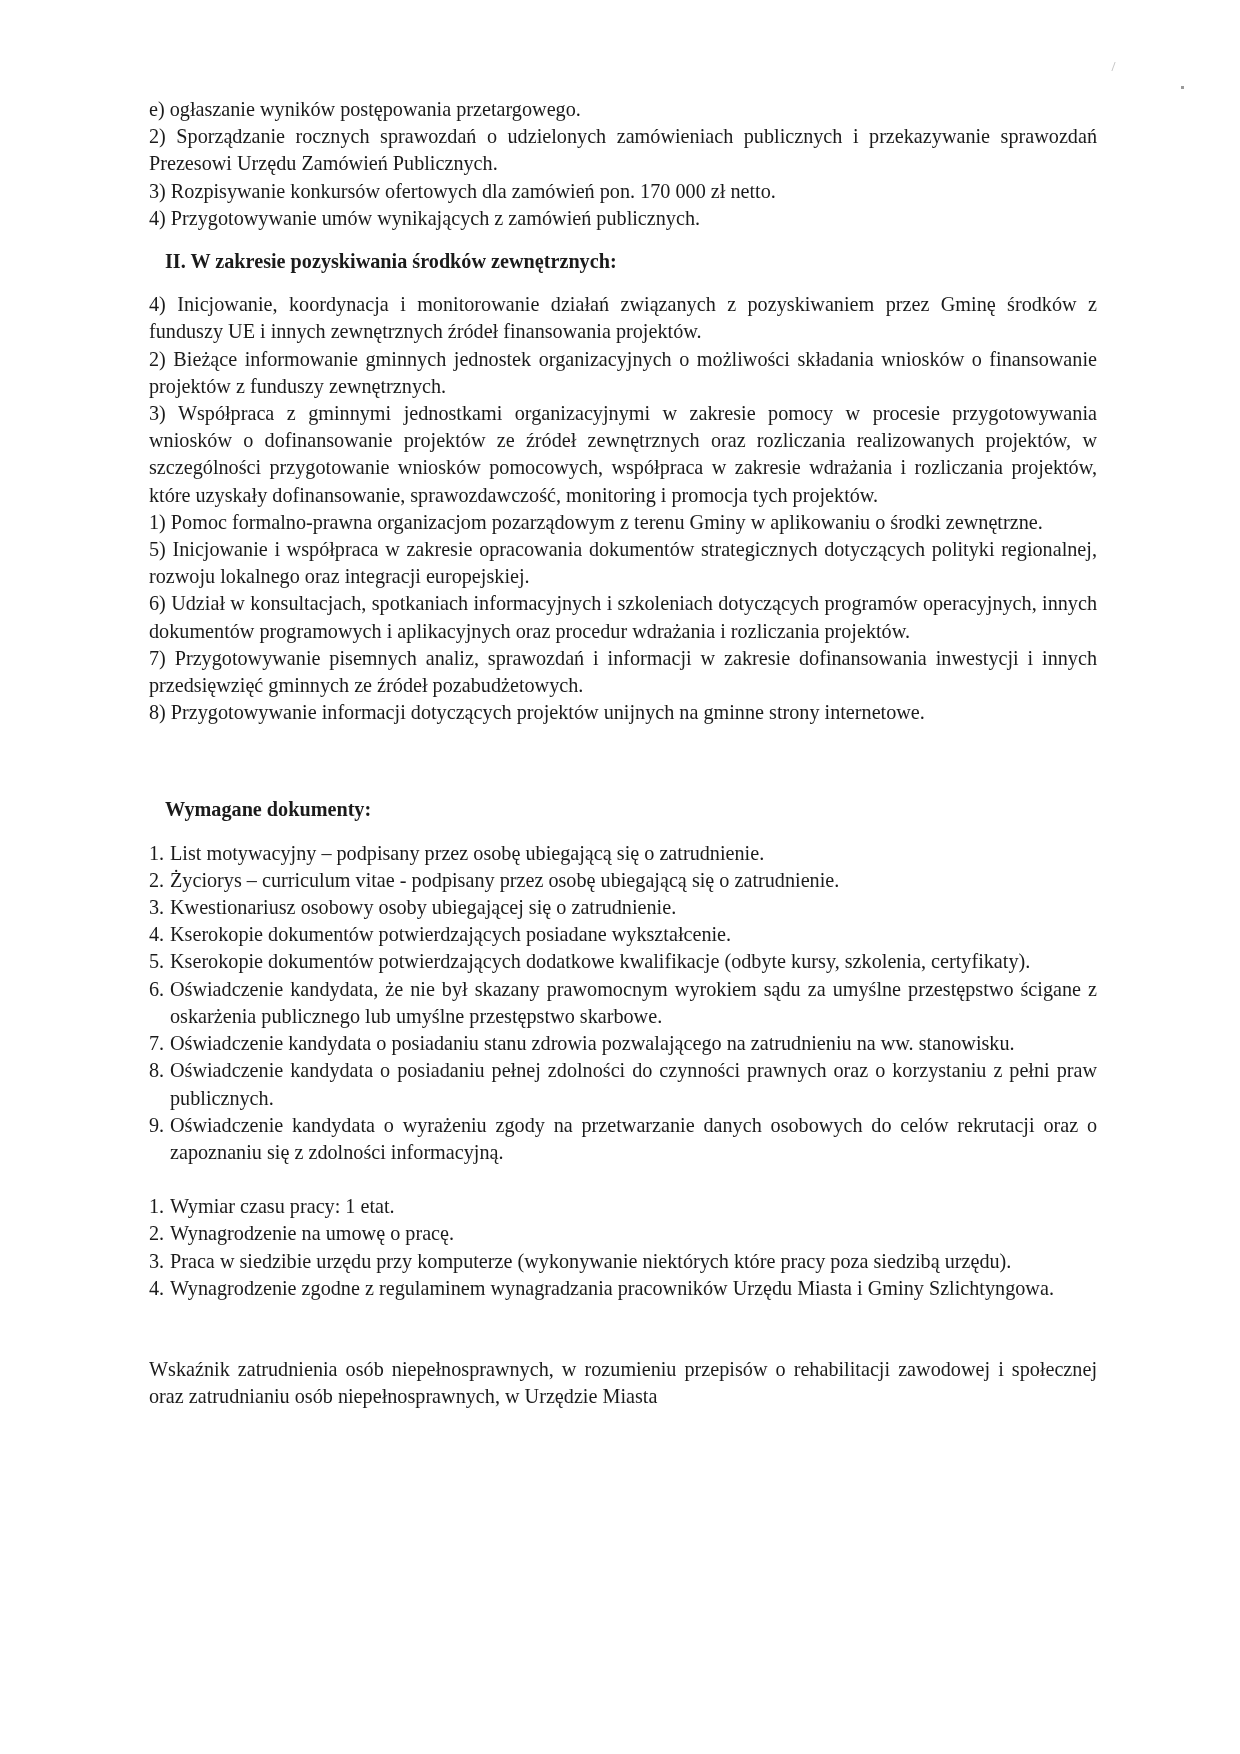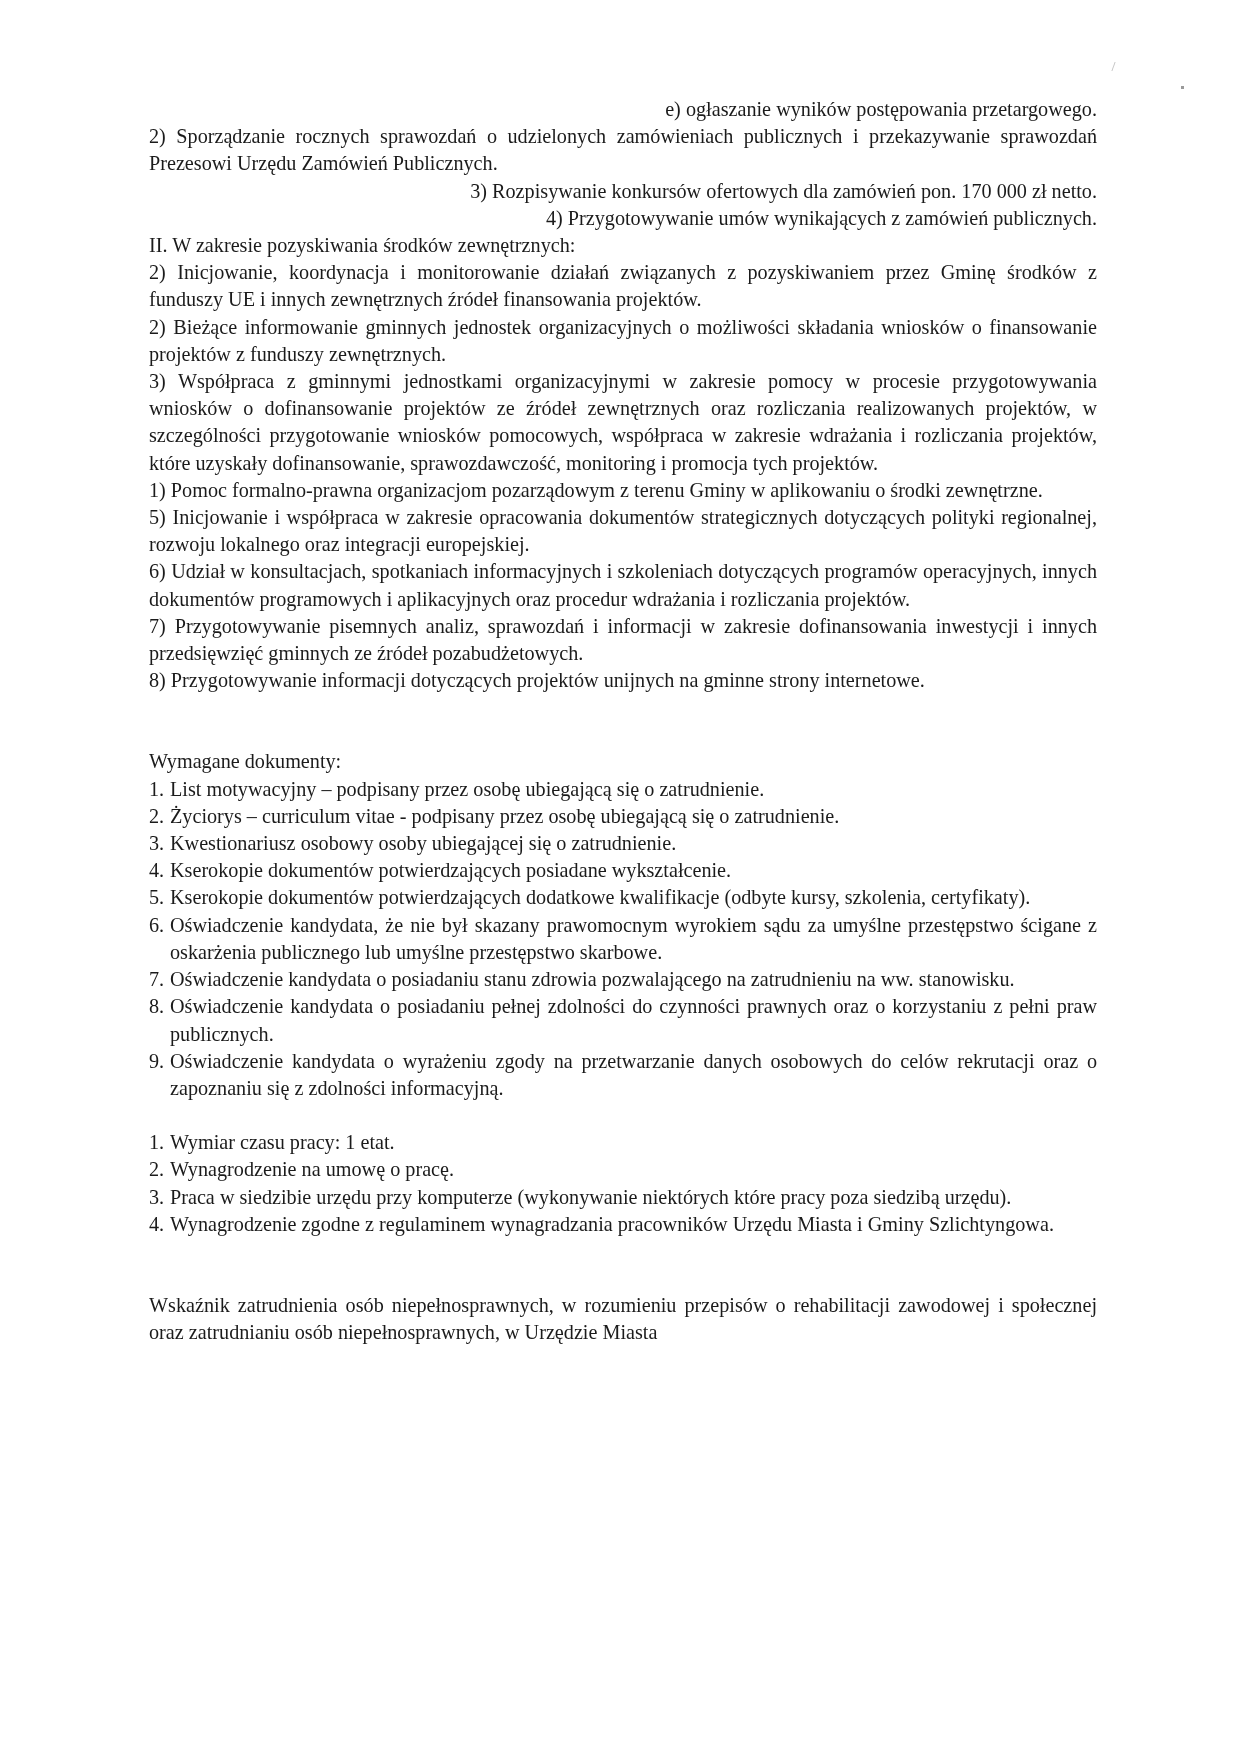--- a/index.html
+++ b/index.html
@@ -20,24 +20,24 @@
       left: 149px;
       top: 96px;
       width: 948px;
       font-size: 20.2px;
       line-height: 27.2px;
     }
     .p {
       margin: 0;
       text-align: justify;
     }
-    .p.left { text-align: right; }
+    .p.left { text-align: left; }
     .heading {
-      font-weight: normal;
-      margin: 0;
+      font-weight: bold;
+      margin: 16px;
     }
     .gap1 { height: 27px; }
     .gap2 { height: 54px; }
     ol.list {
       list-style: none;
       margin: 0;
       padding: 0;
     }
     ol.list li {
       position: relative;
@@ -75,21 +75,21 @@
 <div class="mark2"></div>
 
 <div class="page">
 
   <p class="p left">e) ogłaszanie wyników postępowania przetargowego.</p>
   <p class="p">2) Sporządzanie rocznych sprawozdań o udzielonych zamówieniach publicznych i przekazywanie sprawozdań Prezesowi Urzędu Zamówień Publicznych.</p>
   <p class="p left">3) Rozpisywanie konkursów ofertowych dla zamówień pon. 170 000 zł netto.</p>
   <p class="p left">4) Przygotowywanie umów wynikających z zamówień publicznych.</p>
 
   <p class="heading">II. W zakresie pozyskiwania środków zewnętrznych:</p>
-  <p class="p">2) Inicjowanie, koordynacja i monitorowanie działań związanych z pozyskiwaniem przez Gminę środków z funduszy UE i innych zewnętrznych źródeł finansowania projektów.</p>
+  <p class="p">4) Inicjowanie, koordynacja i monitorowanie działań związanych z pozyskiwaniem przez Gminę środków z funduszy UE i innych zewnętrznych źródeł finansowania projektów.</p>
   <p class="p"> 2) Bieżące informowanie gminnych jednostek organizacyjnych o możliwości składania wniosków o finansowanie projektów z funduszy zewnętrznych.</p>
   <p class="p"> 3) Współpraca z gminnymi jednostkami organizacyjnymi w zakresie pomocy w procesie przygotowywania wniosków o dofinansowanie projektów ze źródeł zewnętrznych oraz rozliczania realizowanych projektów, w szczególności przygotowanie wniosków pomocowych, współpraca w zakresie wdrażania i rozliczania projektów, które uzyskały dofinansowanie, sprawozdawczość, monitoring i promocja tych projektów.</p>
   <p class="p">1) Pomoc formalno-prawna organizacjom pozarządowym z terenu Gminy w aplikowaniu o środki zewnętrzne.</p>
   <p class="p">5) Inicjowanie i współpraca w zakresie opracowania dokumentów strategicznych dotyczących polityki regionalnej, rozwoju lokalnego oraz integracji europejskiej.</p>
   <p class="p"> 6) Udział w konsultacjach, spotkaniach informacyjnych i szkoleniach dotyczących programów operacyjnych, innych dokumentów programowych i aplikacyjnych oraz procedur wdrażania i rozliczania projektów.</p>
   <p class="p"> 7) Przygotowywanie pisemnych analiz, sprawozdań i informacji w zakresie dofinansowania inwestycji i innych przedsięwzięć gminnych ze źródeł pozabudżetowych.</p>
   <p class="p"> 8) Przygotowywanie informacji dotyczących projektów unijnych na gminne strony internetowe.</p>
 
   <div class="gap2"></div>
 

